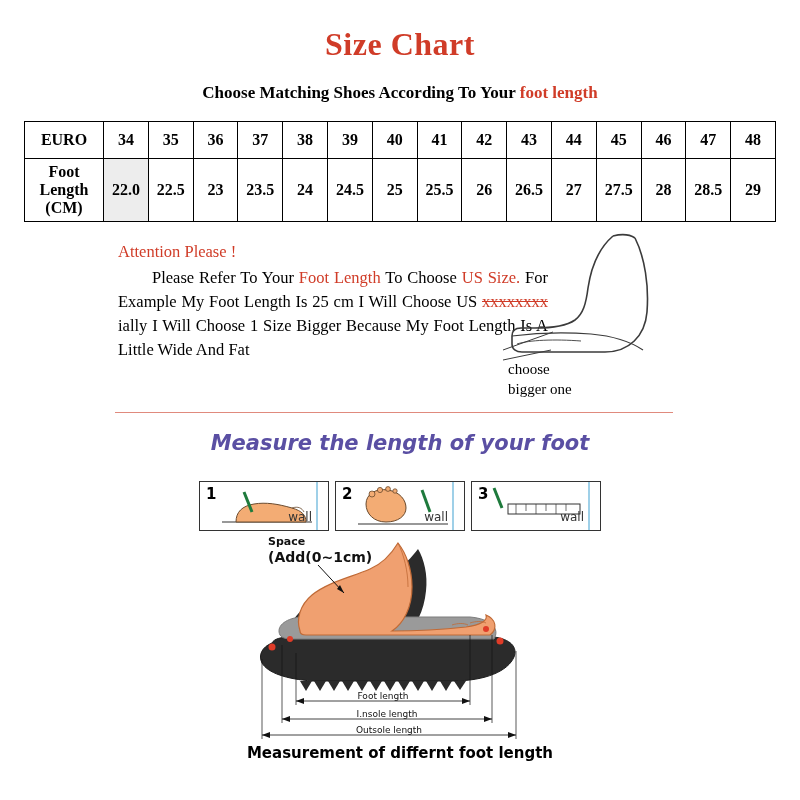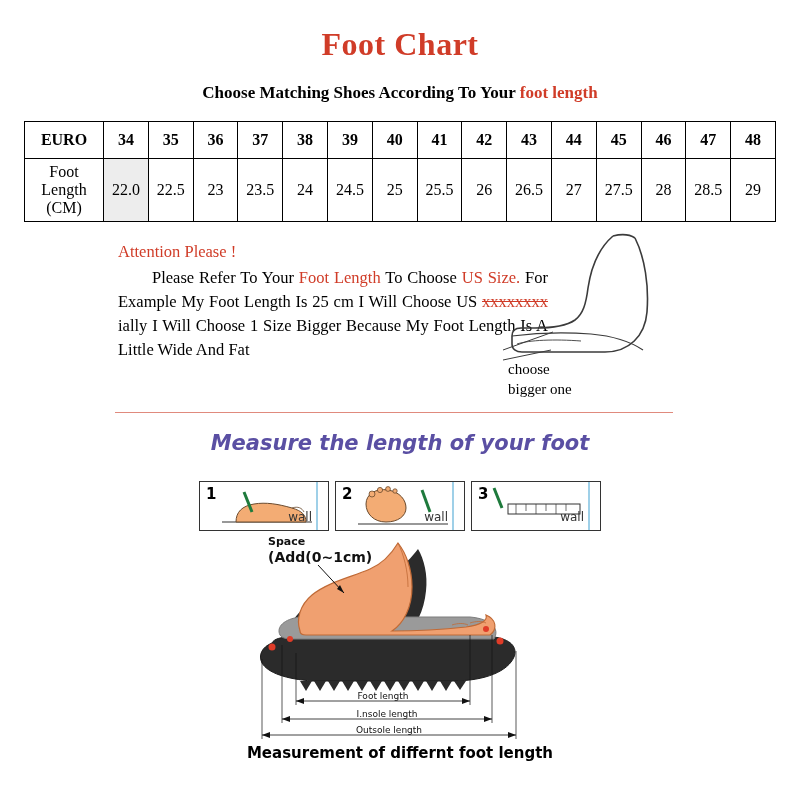--- a/index.html
+++ b/index.html
@@ -56,21 +56,21 @@
     border: 1px solid #000;
     text-align: center;
     font-size: 16px;
     font-weight: bold;
     padding: 0;
     height: 36px;
     vertical-align: middle;
   }
   table.size-table tr.row-len td {
     height: 62px;
-    font-weight: normal;
+    font-weight: bold;
   }
   td.label-cell {
     width: 78px;
     font-size: 15px;
     line-height: 1.12;
   }
   td.shade {
     background: #ededed;
   }
 
@@ -216,21 +216,21 @@
     font-family: "DejaVu Sans", sans-serif;
     font-size: 9px;
     fill: #111;
   }
 </style>
 </head>
 <body>
 
 <div class="page">
 
-  <div class="title">Foot Chart</div>
+  <div class="title">Size Chart</div>
 
   <div class="subtitle">
     <span>Choose Matching Shoes According To Your </span><span class="hl">foot length</span>
   </div>
 
   <div class="table-wrap">
     <table class="size-table">
       <tbody>
           <tr>
         <td class="label-cell">EURO</td>

